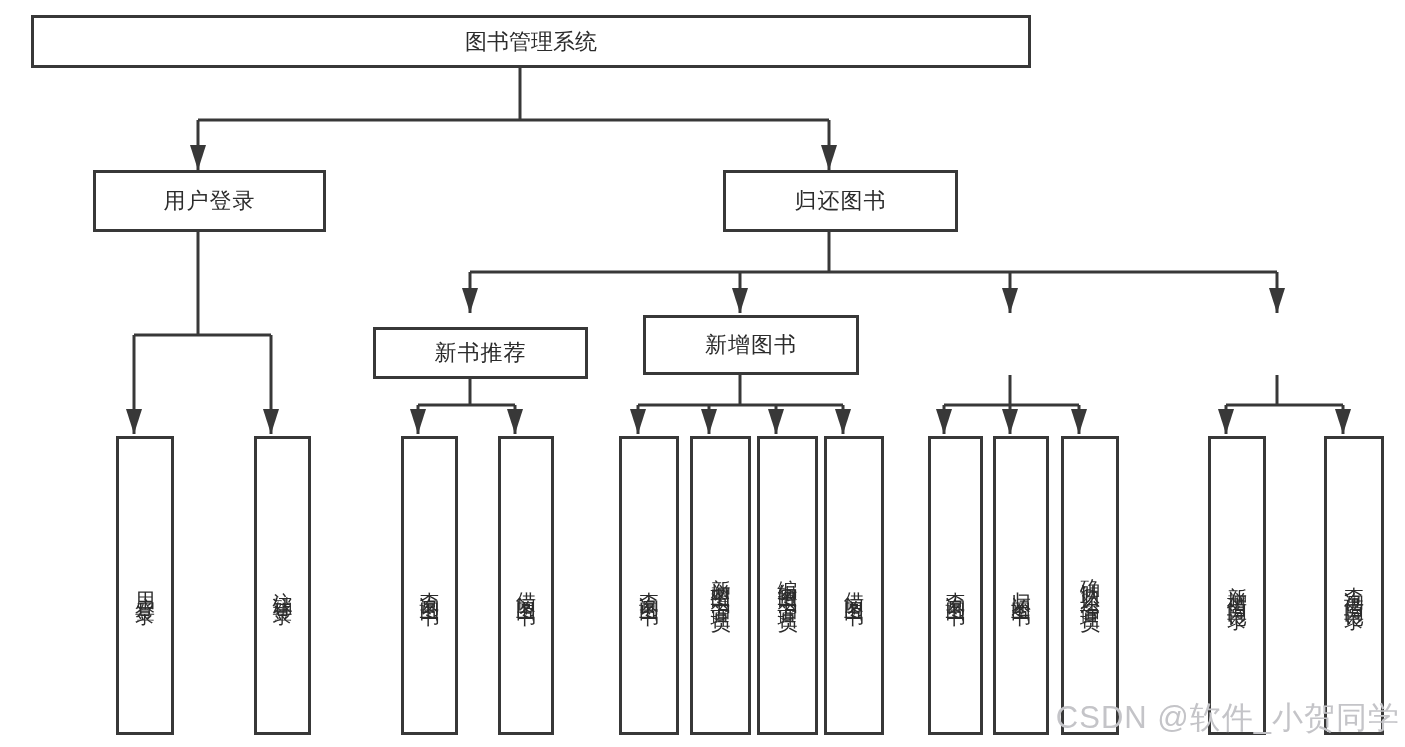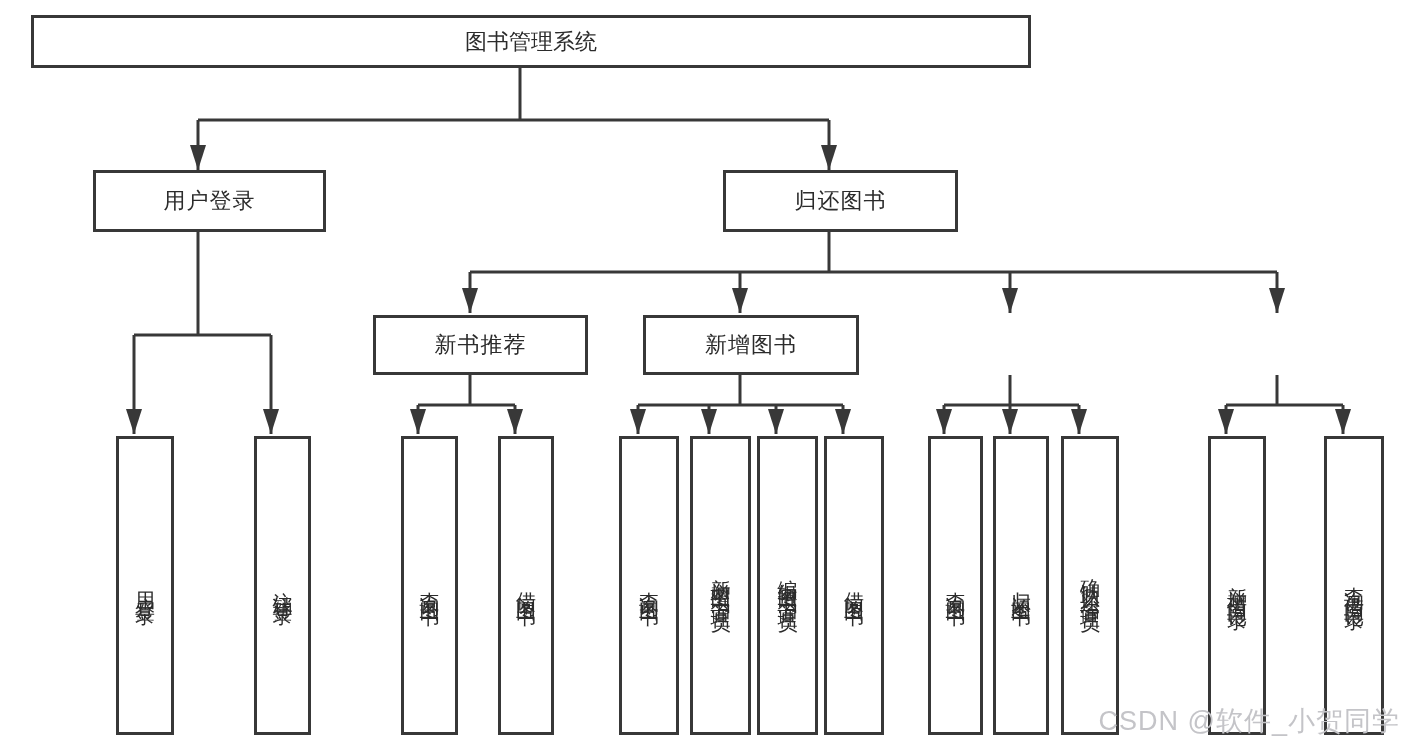--- a/index.html
+++ b/index.html
@@ -31,21 +31,21 @@
     text-orientation:mixed;
     font-size:20px;
     letter-spacing:5px;
     line-height:1.15;
     white-space:nowrap;
   }
   .watermark{
     position:absolute;
     right:5px;
     bottom:8px;
-    font-size:27px;
+    font-size:31px;
     color:#c4c4c8;
     letter-spacing:1px;
     z-index:3;
   }
 </style>
 </head>
 <body>
 
 <div id="stage">
 
@@ -103,21 +103,21 @@
     <span>图书管理系统</span>
   </div>
 
   <div class="box hbox" style="left:82px;top:170px;width:233px;height:62px">
     <span>用户登录</span>
   </div>
   <div class="box hbox" style="left:712px;top:170px;width:235px;height:62px">
     <span>归还图书</span>
   </div>
 
-  <div class="box hbox" style="left:362px;top:315px;width:215px;height:60px">
+  <div class="box hbox" style="left:362px;top:327px;width:215px;height:52px">
     <span>新书推荐</span>
   </div>
   <div class="box hbox" style="left:632px;top:315px;width:216px;height:60px">
     <span>新增图书</span>
   </div>
 
   <div class="box leaf" style="left:105px;width:58px">
     <span class="vtext">用户登录</span>
   </div>
   <div class="box leaf" style="left:243px;width:57px">

